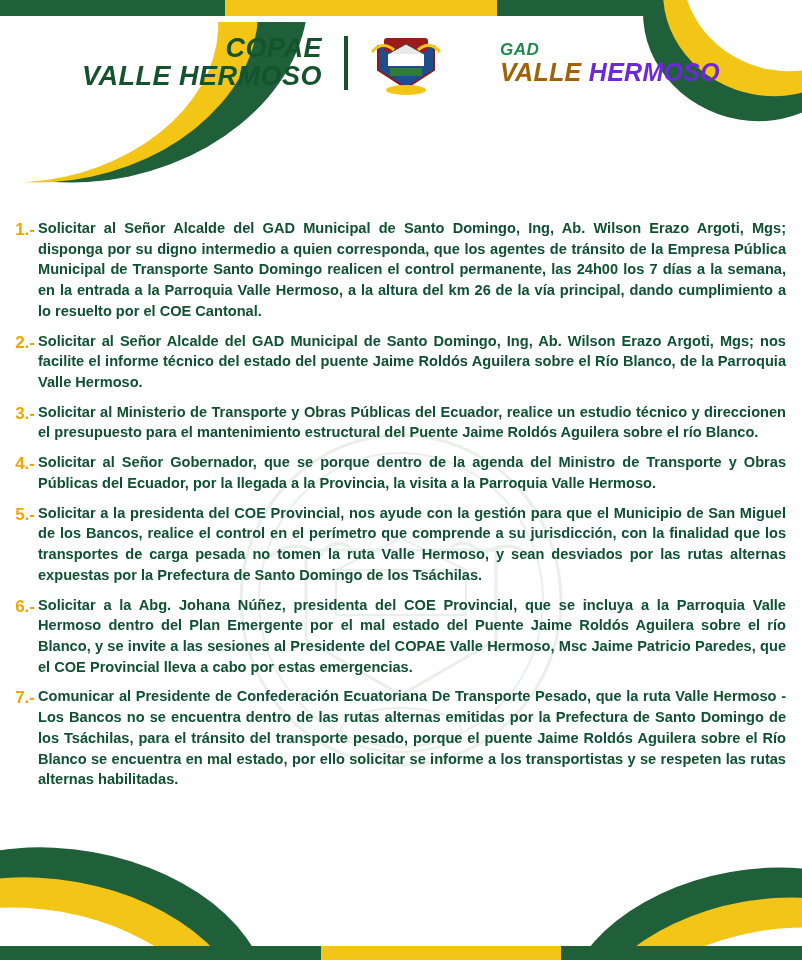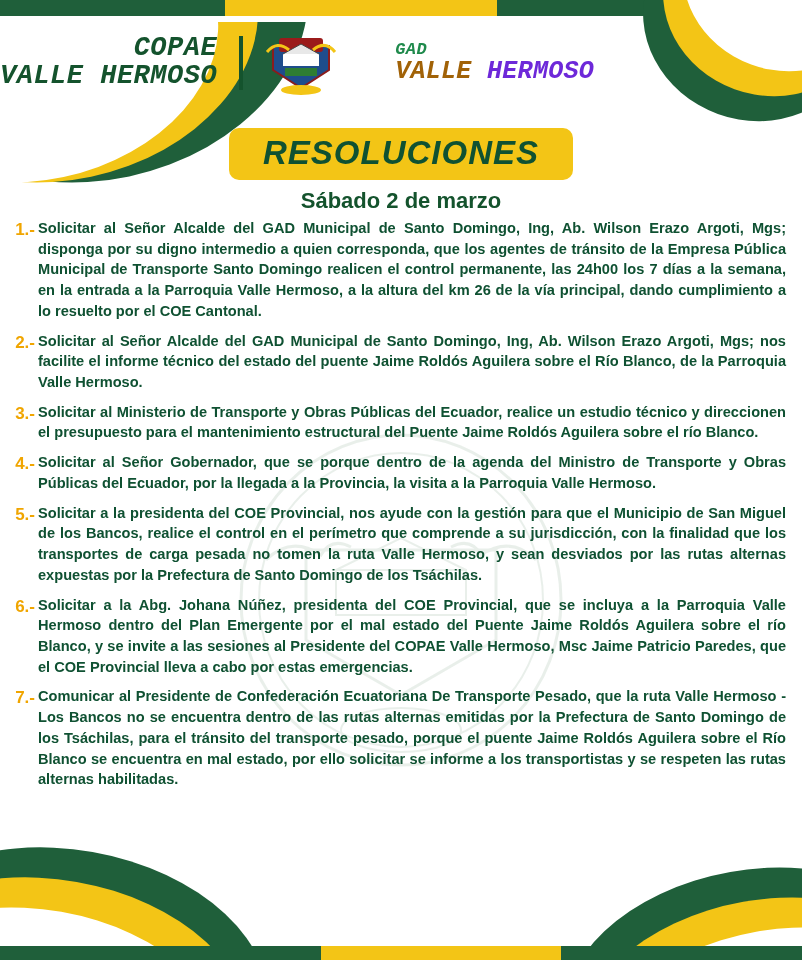--- a/index.html
+++ b/index.html
@@ -149,25 +149,24 @@
     opacity: 0.10;
     pointer-events: none;
   }
 
   
   .header {
     position: absolute;
     left: 0; top: 30px;
     width: 100%;
     display: flex;
-    justify-content: flex-start;
+    justify-content: center;
     align-items: center;
     gap: 22px;
     z-index: 5;
-    font-family: Liberation Mono, monospace;
   }
   .copae {
     text-align: right;
     line-height: 1.02;
   }
   .copae .l1, .copae .l2 {
     font-weight: bold;
     font-style: italic;
     color: #14532d;
     letter-spacing: 0.5px;
@@ -319,24 +318,20 @@
     </div>
     <div class="gad">
       <div class="g1">GAD</div>
       <div class="g3">
         <span class="a">VALLE</span>
         <span class="b">HERMOSO</span>
       </div>
     </div>
   </div>
 
-  <div class="title-wrap">
-    <div class="title-pill">RESOLUCIONES</div>
-    <div class="subtitle">Sábado 2 de marzo</div>
-  </div>
 
   <div class="list">
     <div class="item">
       <div class="num">1.-</div>
       <div class="text">Solicitar al Señor Alcalde del GAD Municipal de Santo Domingo, Ing, Ab. Wilson Erazo Argoti, Mgs; disponga por su digno intermedio a quien corresponda, que los agentes de tránsito de la Empresa Pública Municipal de Transporte Santo Domingo realicen el control permanente, las 24h00 los 7 días a la semana, en la entrada a la Parroquia Valle Hermoso, a la altura del km 26 de la vía principal, dando cumplimiento a lo resuelto por el COE Cantonal.</div>
     </div>
     <div class="item">
       <div class="num">2.-</div>
       <div class="text">Solicitar al Señor Alcalde del GAD Municipal de Santo Domingo, Ing, Ab. Wilson Erazo Argoti, Mgs; nos facilite el informe técnico del estado del puente Jaime Roldós Aguilera sobre el Río Blanco, de la Parroquia Valle Hermoso.</div>
     </div>

